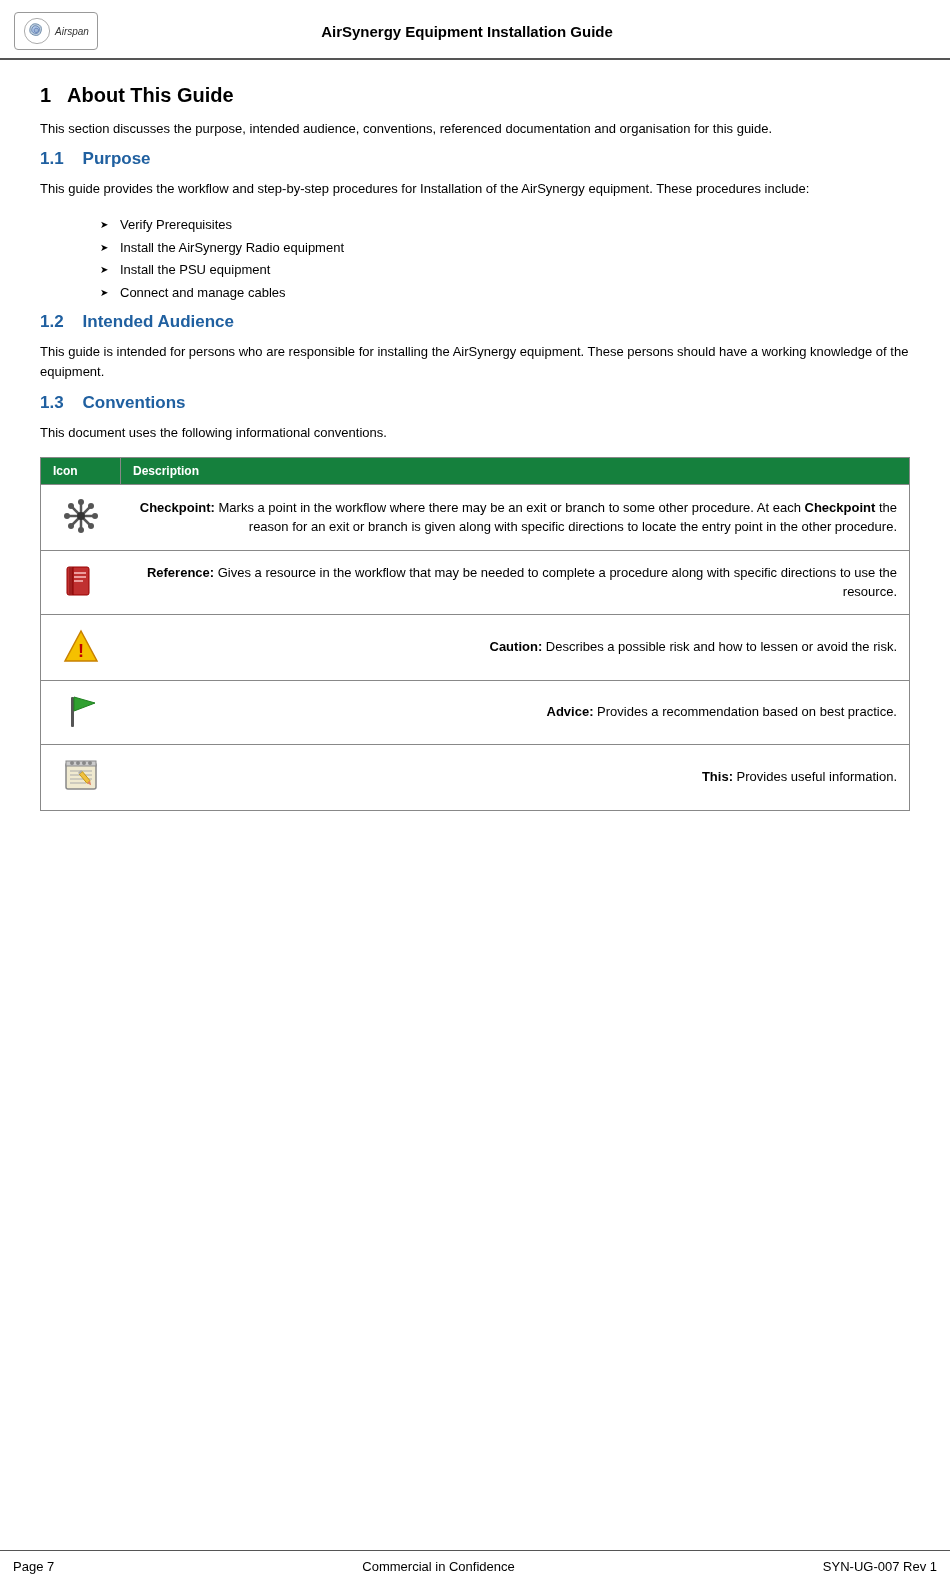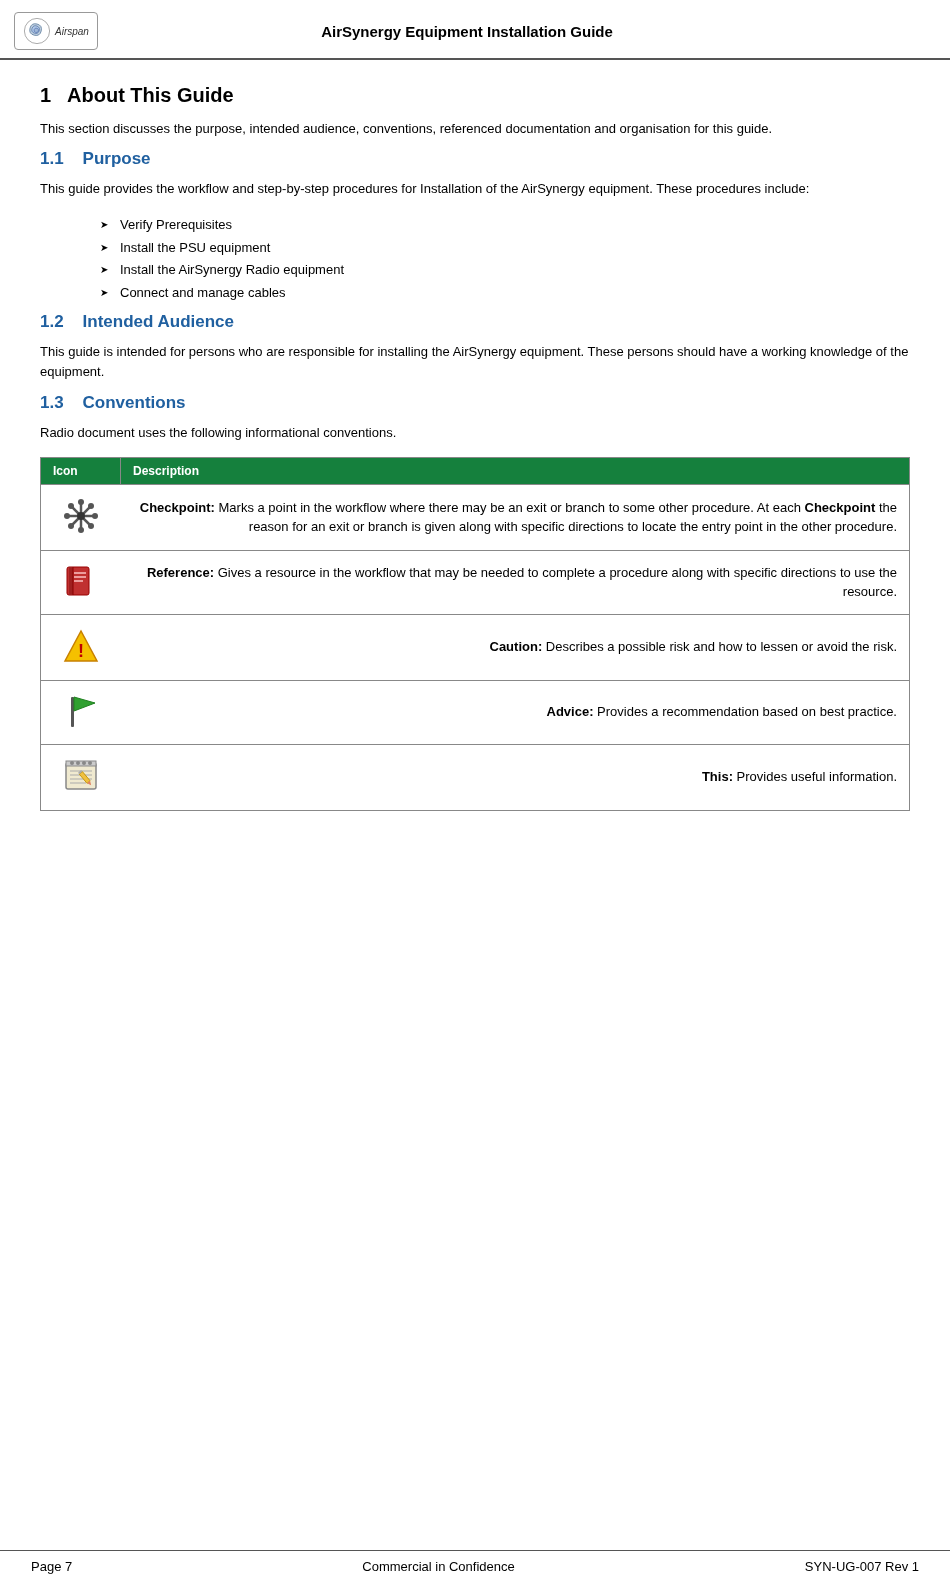--- a/index.html
+++ b/index.html
@@ -133,21 +133,21 @@
       text-align: right;
     }
 
     
     .footer {
       position: absolute;
       bottom: 0;
       left: 0;
       right: 0;
       border-top: 1.5px solid #555;
-      padding: 8px 31px;
+      padding: 8px 13px;
       display: flex;
       justify-content: space-between;
       font-size: 13px;
     }
     .footer-center {
       text-align: center;
     }
   </style>
 </head>
 <body>
@@ -180,38 +180,38 @@
   <p class="para">This section discusses the purpose, intended audience, conventions, referenced documentation and organisation for this guide.</p>
 
   <div class="section-h2">
     <span>1.1</span>
     &nbsp;&nbsp;
     <span>Purpose</span>
   </div>
   <p class="para">This guide provides the workflow and step-by-step procedures for Installation of the AirSynergy equipment.  These procedures include:</p>
   <ul class="bullet-list">
     <li><span>Verify Prerequisites</span></li>
+    <li><span>Install the AirSynergy Radio equipment</span></li>
     <li><span>Install the PSU equipment</span></li>
-    <li><span>Install the AirSynergy Radio equipment</span></li>
     <li><span>Connect and manage cables</span></li>
   </ul>
 
   <div class="section-h2">
     <span>1.2</span>
     &nbsp;&nbsp;
     <span>Intended Audience</span>
   </div>
   <p class="para">This guide is intended for persons who are responsible for installing the AirSynergy equipment. These persons should have a working knowledge of the equipment.</p>
 
   <div class="section-h2">
     <span>1.3</span>
     &nbsp;&nbsp;
     <span>Conventions</span>
   </div>
-  <p class="para">Radio document uses the following informational conventions.</p>
+  <p class="para">This document uses the following informational conventions.</p>
 
   <table class="conv-table">
     <thead>
       <tr>
         <th class="icon-col">Icon</th>
         <th>Description</th>
       </tr>
     </thead>
     <tbody>
 

